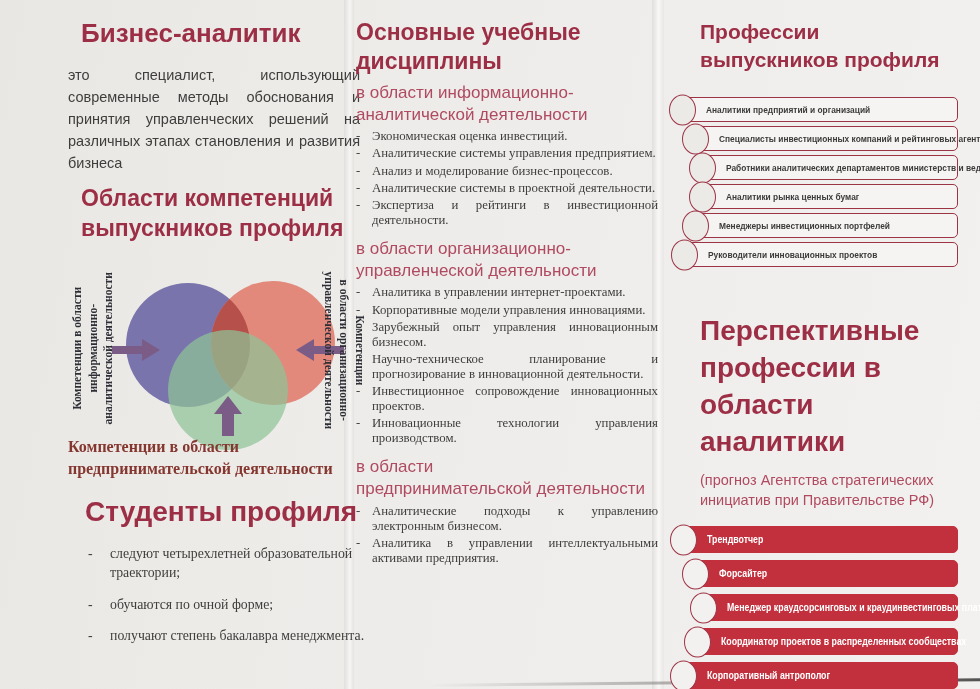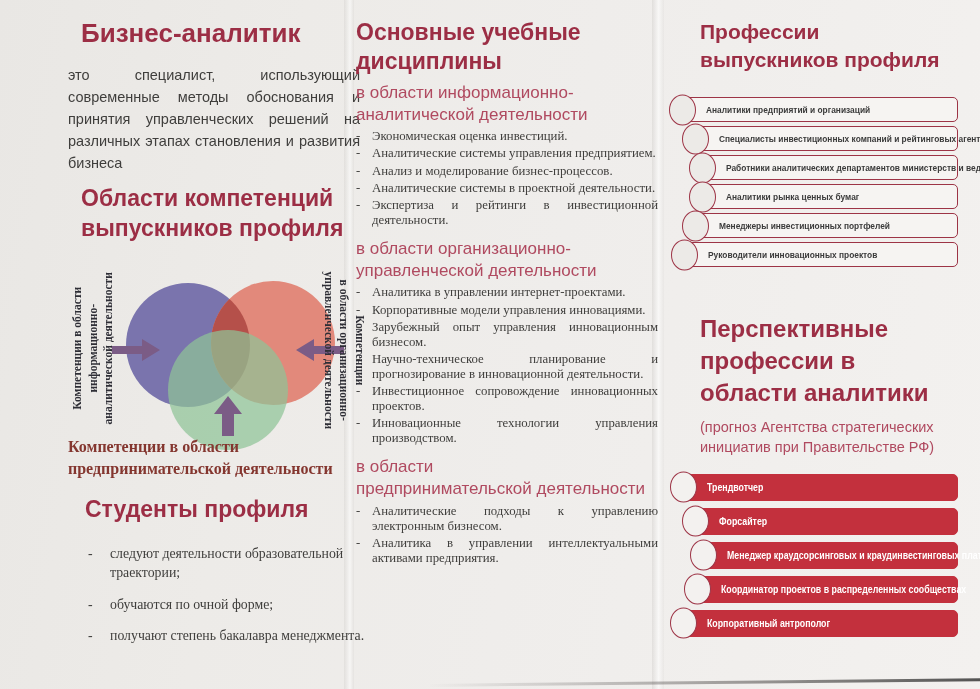--- a/index.html
+++ b/index.html
@@ -21,21 +21,21 @@
   .comp-heading{position:absolute;left:18px;top:184px;width:288px;margin:0;
         font-size:23px;line-height:1.3;font-weight:bold;color:var(--heading);}
   .venn-area{position:absolute;left:-35px;top:240px;width:345px;height:240px;}
   .vlabel{position:absolute;font-family:"Liberation Serif",serif;font-weight:bold;font-size:11.5px;
         line-height:1.35;color:#2e2e36;text-align:center;white-space:pre-line;}
   .vlabel-left{left:-35px;top:85px;width:200px;transform:rotate(-90deg);}
   .vlabel-right{left:211px;top:87px;width:210px;transform:rotate(90deg);}
   .venn-bottom-label{position:absolute;left:5px;top:436px;width:300px;margin:0;text-align:left;
         font-family:"Liberation Serif",serif;font-weight:bold;font-size:16px;line-height:1.35;
         color:#84362f;white-space:pre-line;}
-  .students-heading{position:absolute;left:22px;top:496px;margin:0;font-size:23px;font-weight:bold;color:var(--heading);}
+  .students-heading{position:absolute;left:22px;top:496px;margin:0;font-size:28px;font-weight:bold;color:var(--heading);}
   .students-list{position:absolute;left:25px;top:544px;width:278px;margin:0;padding:0;list-style:none;}
   .students-list li{display:flex;margin-bottom:12px;font-family:"Liberation Serif",serif;
         font-size:13.8px;line-height:1.4;color:var(--body-text);}
   .students-list li::before{content:"-";flex:0 0 22px;}
 
   .c-purple{fill:var(--venn-purple);}
   .c-salmon{fill:var(--venn-salmon);}
   .c-lens{fill:var(--venn-overlap-red);}
   .c-green{fill:var(--venn-green);fill-opacity:.72;}
   .arrow{fill:var(--arrow-purple);}
@@ -61,21 +61,21 @@
   .banner-circle{position:absolute;left:-15px;top:50%;transform:translateY(-50%);width:27px;height:31px;
         border:1.5px solid var(--banner-border);border-radius:50%;background:var(--paper);box-sizing:border-box;}
   .banner-text{font-size:9.5px;font-weight:bold;color:#3b3b3b;white-space:nowrap;
         transform:scaleX(.88);transform-origin:left center;}
   .white-banners .banner:nth-child(1){margin-left:25px;}
   .white-banners .banner:nth-child(2){margin-left:38px;}
   .white-banners .banner:nth-child(3){margin-left:45px;}
   .white-banners .banner:nth-child(4){margin-left:45px;}
   .white-banners .banner:nth-child(5){margin-left:38px;}
   .white-banners .banner:nth-child(6){margin-left:27px;}
-  .future-heading{margin:46px 0 0 42px;width:230px;font-size:24px;line-height:1.32;font-weight:bold;color:var(--heading);}
+  .future-heading{margin:46px 0 0 42px;width:230px;font-size:28px;line-height:1.32;font-weight:bold;color:var(--heading);}
   .future-note{margin:10px 0 0 42px;width:245px;font-size:14.5px;line-height:1.35;color:var(--subheading);}
   .red-banners{margin-top:16px;}
   .red-banners .banner{height:27px;margin-bottom:7px;background:var(--banner-red);border-color:var(--banner-red);}
   .red-banners .banner-circle{background:#f3f1ef;border-color:var(--banner-border);}
   .red-banners .banner-text{color:#ffffff;font-size:10px;}
   .red-banners .banner:nth-child(1){margin-left:26px;}
   .red-banners .banner:nth-child(2){margin-left:38px;}
   .red-banners .banner:nth-child(3){margin-left:46px;}
   .red-banners .banner:nth-child(4){margin-left:40px;}
   .red-banners .banner:nth-child(5){margin-left:26px;}
@@ -113,21 +113,21 @@
         <polygon class="arrow" points="84,106 114,106 114,99 132,110 114,121 114,114 84,114"></polygon>
         <polygon class="arrow" points="316,106 286,106 286,99 268,110 286,121 286,114 316,114"></polygon>
         <polygon class="arrow" points="194,196 194,174 186,174 200,156 214,174 206,174 206,196"></polygon>
       </svg>
     </div>
     <p class="venn-bottom-label">Компетенции в области
 предпринимательской деятельности</p>
 
     <h2 class="students-heading">Студенты профиля</h2>
     <ul class="students-list">
-        <li>следуют деятельности образовательной траектории;</li>
+        <li>следуют четырехлетней образовательной траектории;</li>
         <li>обучаются по очной форме;</li>
         <li>получают степень бакалавра менеджмента.</li>
       </ul>
   </section>
 
   <section class="col2">
     <h2 class="col2-title">Основные учебные дисциплины</h2>
 
     <h3 class="sub">в области информационно-аналитической деятельности</h3>
     <ul class="dash-list">

